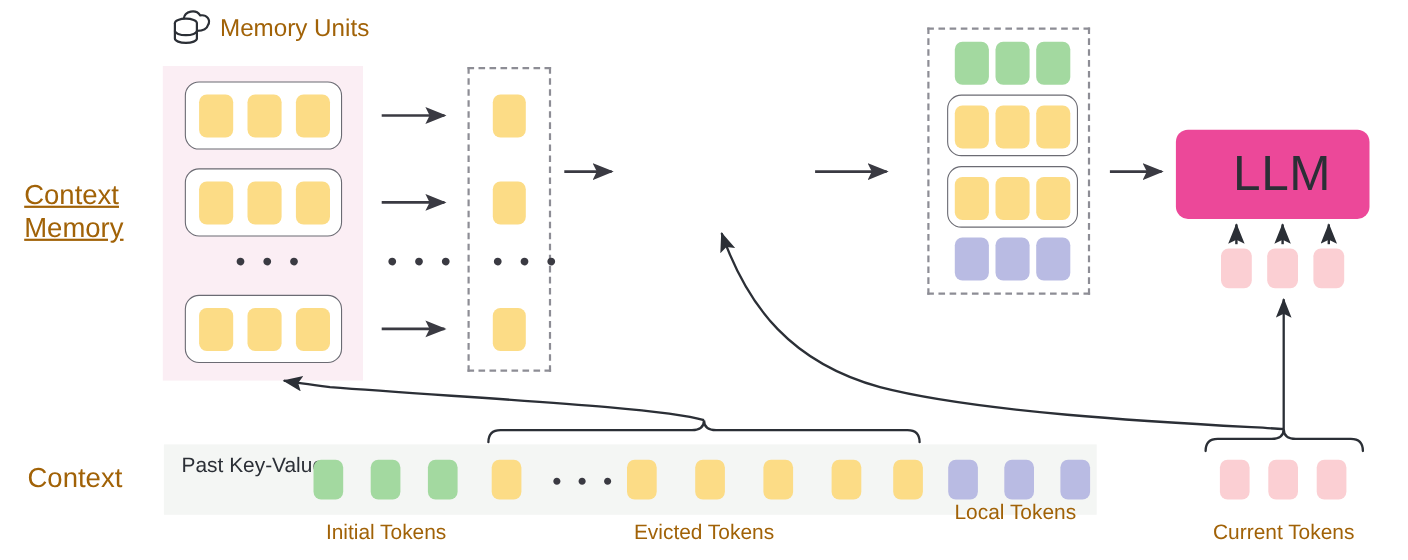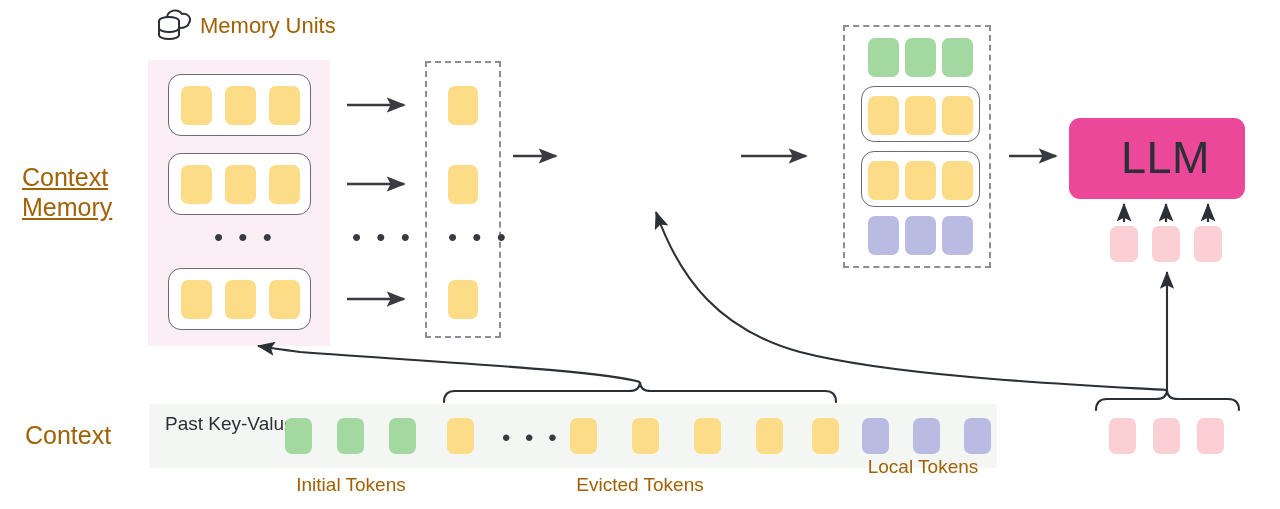--- a/index.html
+++ b/index.html
@@ -189,20 +189,21 @@
   <div class="tok tok-purple" style="left:913px; top:418px; width:27px; height:36px;"></div>
   <div class="tok tok-purple" style="left:964px; top:418px; width:27px; height:36px;"></div>
 
   <div class="tok tok-pink" style="left:1109px; top:418px; width:27px; height:36px;"></div>
   <div class="tok tok-pink" style="left:1153px; top:418px; width:27px; height:36px;"></div>
   <div class="tok tok-pink" style="left:1197px; top:418px; width:27px; height:36px;"></div>
 
   <div class="lbl lbl-md center" style="left:262px; top:474px; width:178px;">Initial Tokens</div>
   <div class="lbl lbl-md center" style="left:550px; top:474px; width:180px;">Evicted Tokens</div>
   <div class="lbl lbl-md center" style="left:836px; top:456px; width:174px;">Local Tokens</div>
+  <div class="lbl lbl-md center" style="left:1080px; top:474px; width:174px;">Current Tokens</div>
 
   <svg class="overlay">
     <defs>
       <marker id="ah" markerWidth="9" markerHeight="9" refX="7.2" refY="3.2" orient="auto" markerUnits="strokeWidth">
         <path d="M0,0 L8,3.2 L0,6.4 L1.6,3.2 z" fill="#3a3a42"></path>
       </marker>
       <marker id="ah-thin" markerWidth="10" markerHeight="10" refX="8" refY="3.4" orient="auto" markerUnits="strokeWidth">
         <path d="M0,0 L8.5,3.4 L0,6.8 L1.7,3.4 z" fill="#2b2f36"></path>
       </marker>
     </defs>

